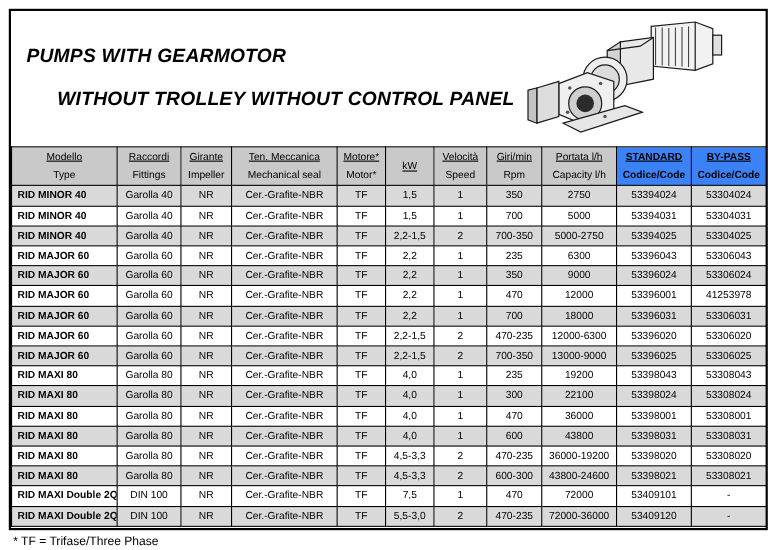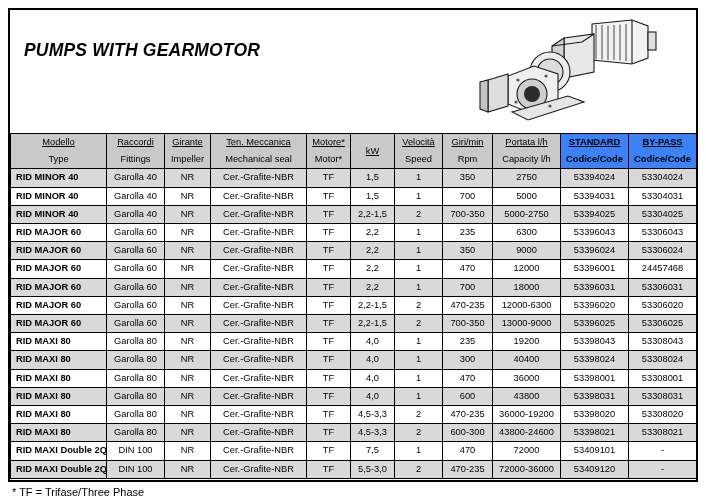--- a/index.html
+++ b/index.html
@@ -123,20 +123,21 @@
 </style>
 </head>
 <body>
 
 <div class="page">
   <div class="frame"></div>
 
   <div class="header-area">
     <div class="titles">
       <div class="title1">PUMPS WITH GEARMOTOR</div>
+      <div class="title2">WITHOUT TROLLEY WITHOUT CONTROL PANEL</div>
     </div>
     <div class="artwork">
       <svg width="190" height="112" viewBox="0 0 190 112" xmlns="http://www.w3.org/2000/svg">
         <g stroke="#1a1a1a" fill="none" stroke-width="1.1">
 
           <path d="M120 8 L160 4 L176 10 L176 42 L160 48 L120 44 Z" fill="#f2f2f2"></path>
           <path d="M160 4 L160 48"></path>
           <path d="M124 9 L124 43 M130 9 L130 43.5 M136 9.5 L136 44 M142 9 L142 44 M148 8.5 L148 44.5 M154 8 L154 45" stroke-width="0.8"></path>
           <rect x="176" y="16" width="8" height="18" fill="#e0e0e0"></rect>
 
@@ -297,21 +298,21 @@
         <td class="model">RID MAJOR 60</td>
         <td>Garolla 60</td>
         <td>NR</td>
         <td>Cer.-Grafite-NBR</td>
         <td>TF</td>
         <td>2,2</td>
         <td>1</td>
         <td>470</td>
         <td>12000</td>
         <td>53396001</td>
-        <td>24457468</td>
+        <td>41253978</td>
       </tr>
       <tr class="shade">
         <td class="model">RID MAJOR 60</td>
         <td>Garolla 60</td>
         <td>NR</td>
         <td>Cer.-Grafite-NBR</td>
         <td>TF</td>
         <td>2,2</td>
         <td>1</td>
         <td>700</td>
@@ -360,21 +361,21 @@
       </tr>
       <tr class="shade">
         <td class="model">RID MAXI 80</td>
         <td>Garolla 80</td>
         <td>NR</td>
         <td>Cer.-Grafite-NBR</td>
         <td>TF</td>
         <td>4,0</td>
         <td>1</td>
         <td>300</td>
-        <td>40400</td>
+        <td>22100</td>
         <td>53398024</td>
         <td>53308024</td>
       </tr>
       <tr class="plain">
         <td class="model">RID MAXI 80</td>
         <td>Garolla 80</td>
         <td>NR</td>
         <td>Cer.-Grafite-NBR</td>
         <td>TF</td>
         <td>4,0</td>

